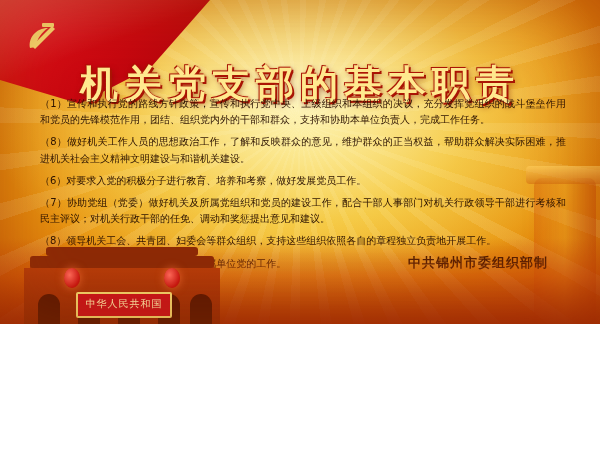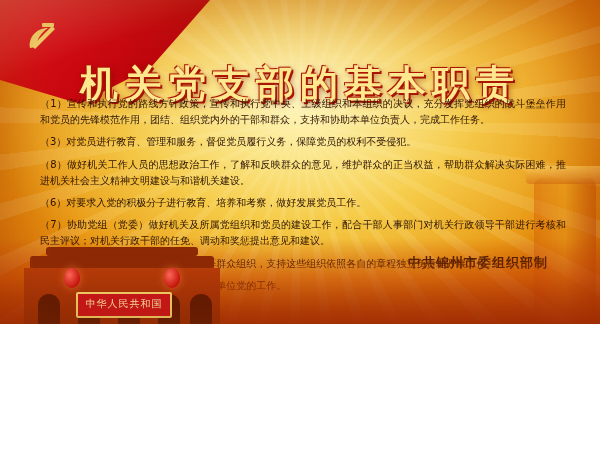--- a/index.html
+++ b/index.html
@@ -254,21 +254,20 @@
       </g>
     </svg>
   </div>
 
   <div class="pillar"></div>
 
   <h1 class="title">机关党支部的基本职责</h1>
 
   <div class="body">
     <p class="para">（1）宣传和执行党的路线方针政策，宣传和执行党中央、上级组织和本组织的决议，充分发挥党组织的战斗堡垒作用和党员的先锋模范作用，团结、组织党内外的干部和群众，支持和协助本单位负责人，完成工作任务。</p>
-    <p class="para">（3）对党员进行教育、管理和服务，督促党员履行义务，保障党员的权利不受侵犯。</p>
     <p class="para">（8）做好机关工作人员的思想政治工作，了解和反映群众的意见，维护群众的正当权益，帮助群众解决实际困难，推进机关社会主义精神文明建设与和谐机关建设。</p>
     <p class="para">（6）对要求入党的积极分子进行教育、培养和考察，做好发展党员工作。</p>
     <p class="para">（7）协助党组（党委）做好机关及所属党组织和党员的建设工作，配合干部人事部门对机关行政领导干部进行考核和民主评议；对机关行政干部的任免、调动和奖惩提出意见和建议。</p>
     <p class="para">（8）领导机关工会、共青团、妇委会等群众组织，支持这些组织依照各自的章程独立负责地开展工作。</p>
     <p class="para">（9）按照党组织的隶属关系，督导直属单位党的工作。</p>
   </div>
 
   <div class="signature">中共锦州市委组织部制</div>
 
   <div class="bottom-band"></div>

